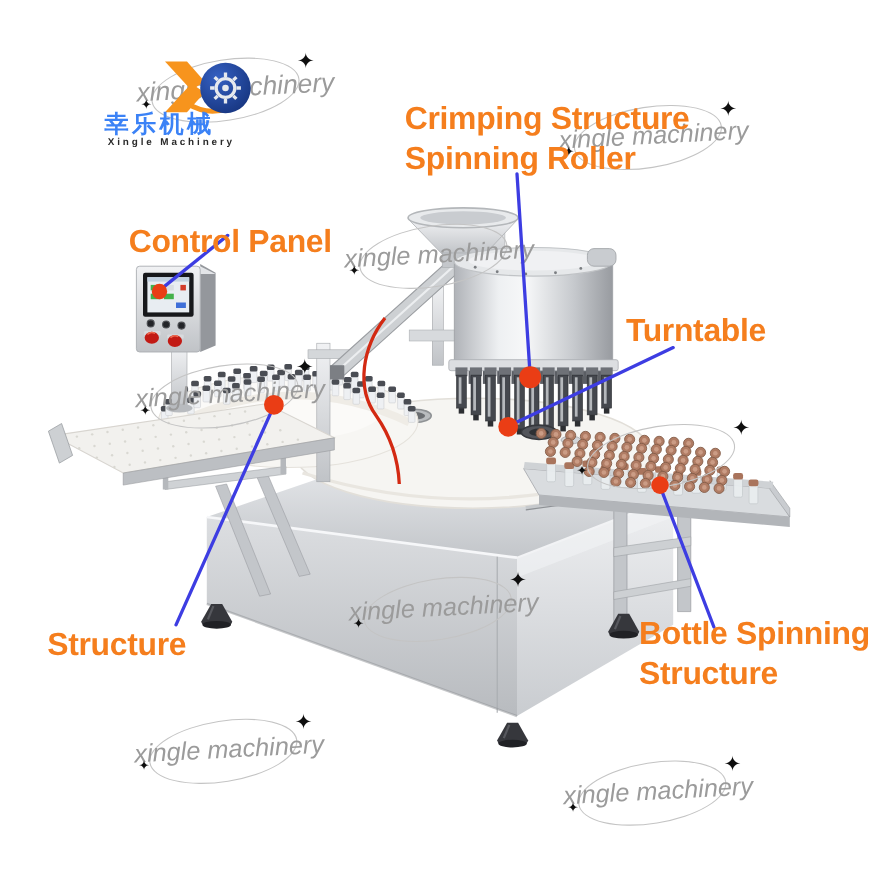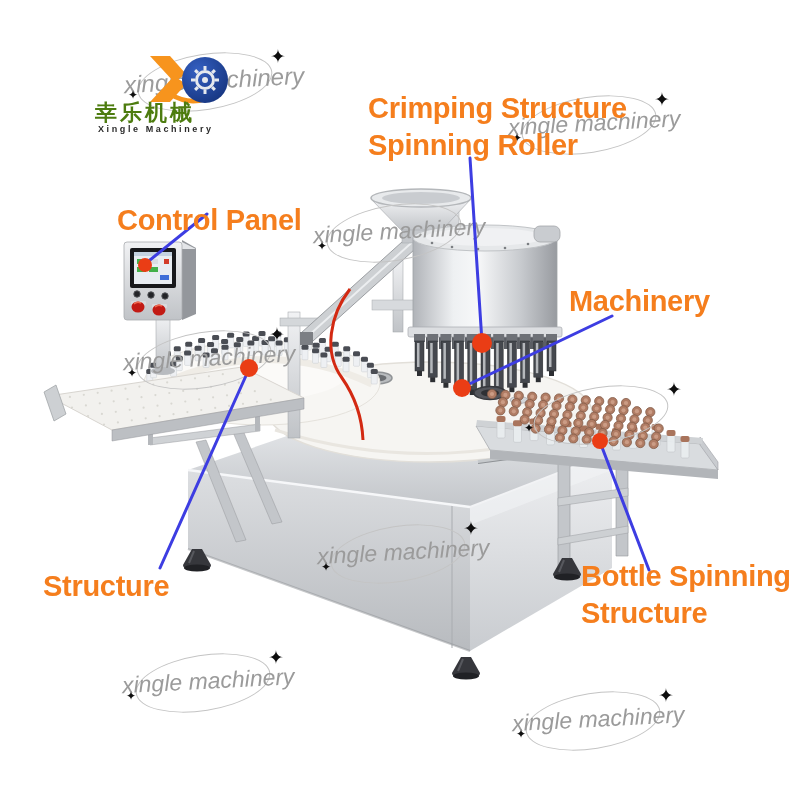--- a/index.html
+++ b/index.html
@@ -18,21 +18,21 @@
   .wm .wm-tx{position:absolute;left:-80px;top:-14px;width:160px;text-align:center;
              font-style:italic;font-size:23px;color:#9b9b9b;white-space:nowrap;
              transform:rotate(-3deg)}
   .wm .sp{position:absolute;color:#0e0e0e;line-height:1}
   .wm .sp.b{left:66px;top:-34px;font-size:19px}
   .wm .sp.s{left:-76px;top:8px;font-size:12px}
 
   
   .logo{position:absolute;left:0;top:0;z-index:30}
   .logo-cn{position:absolute;left:95px;top:98px;font-weight:bold;font-size:22px;
-           letter-spacing:3px;color:#4d7c0f;z-index:31;white-space:nowrap}
+           letter-spacing:3px;color:#3b82f6;z-index:31;white-space:nowrap}
   .logo-en{position:absolute;left:98px;top:124px;font-weight:bold;font-size:9px;
            letter-spacing:2.6px;color:#2a2a2a;z-index:31;white-space:nowrap}
 
   svg{display:block}
 </style>
 </head>
 <body>
 
 <svg class="layer" width="800" height="800" viewBox="0 0 800 800" style="z-index:10">
   <defs>
@@ -520,21 +520,21 @@
 </div>
 
 <div class="label" style="left:117px;top:202px">
   <div>Control Panel</div>
 </div>
 <div class="label" style="left:368px;top:90px">
   <div>Crimping Structure</div>
   <div>Spinning Roller</div>
 </div>
 <div class="label" style="left:569px;top:283px">
-  <div>Machinery</div>
+  <div>Turntable</div>
 </div>
 <div class="label" style="left:43px;top:568px">
   <div>Structure</div>
 </div>
 <div class="label" style="left:581px;top:558px">
   <div>Bottle Spinning</div>
   <div>Structure</div>
 </div>
 
 <svg class="layer" width="800" height="800" viewBox="0 0 800 800" style="z-index:40;pointer-events:none">

